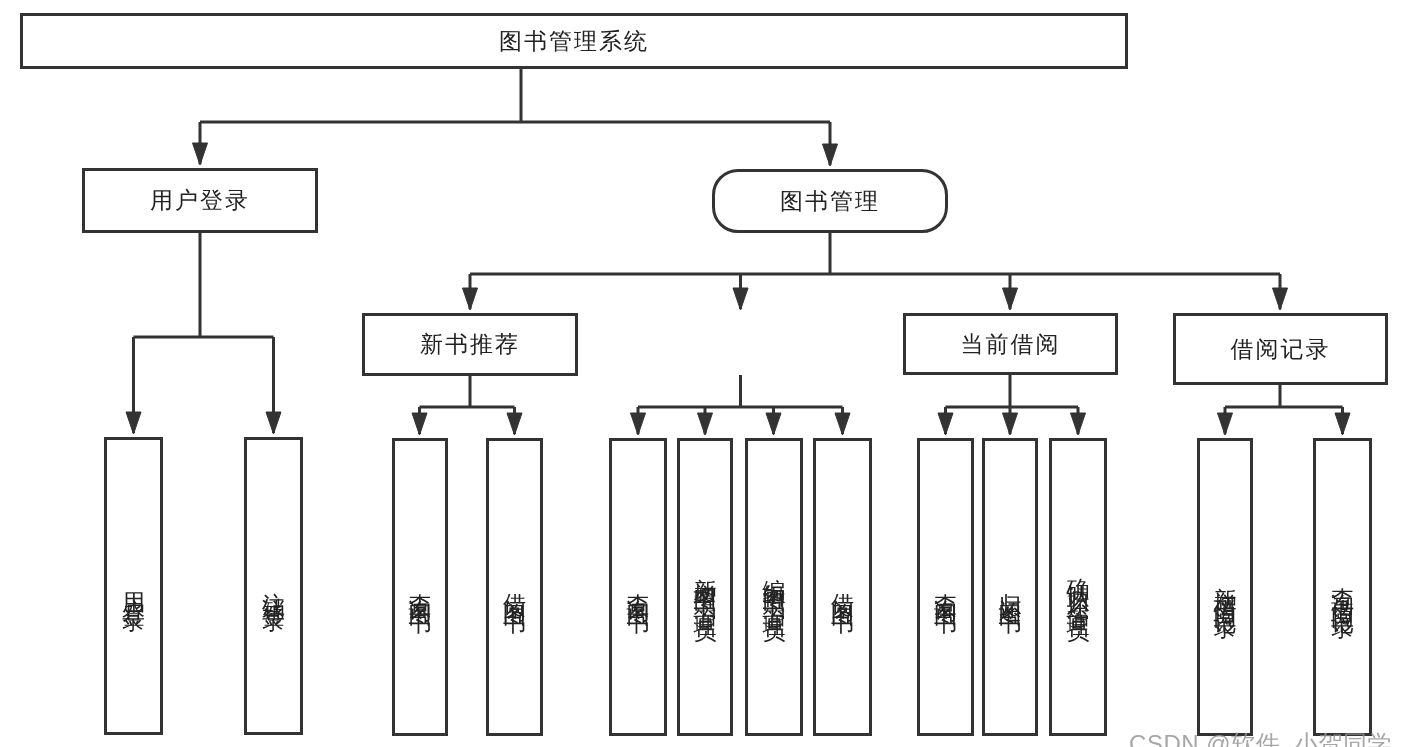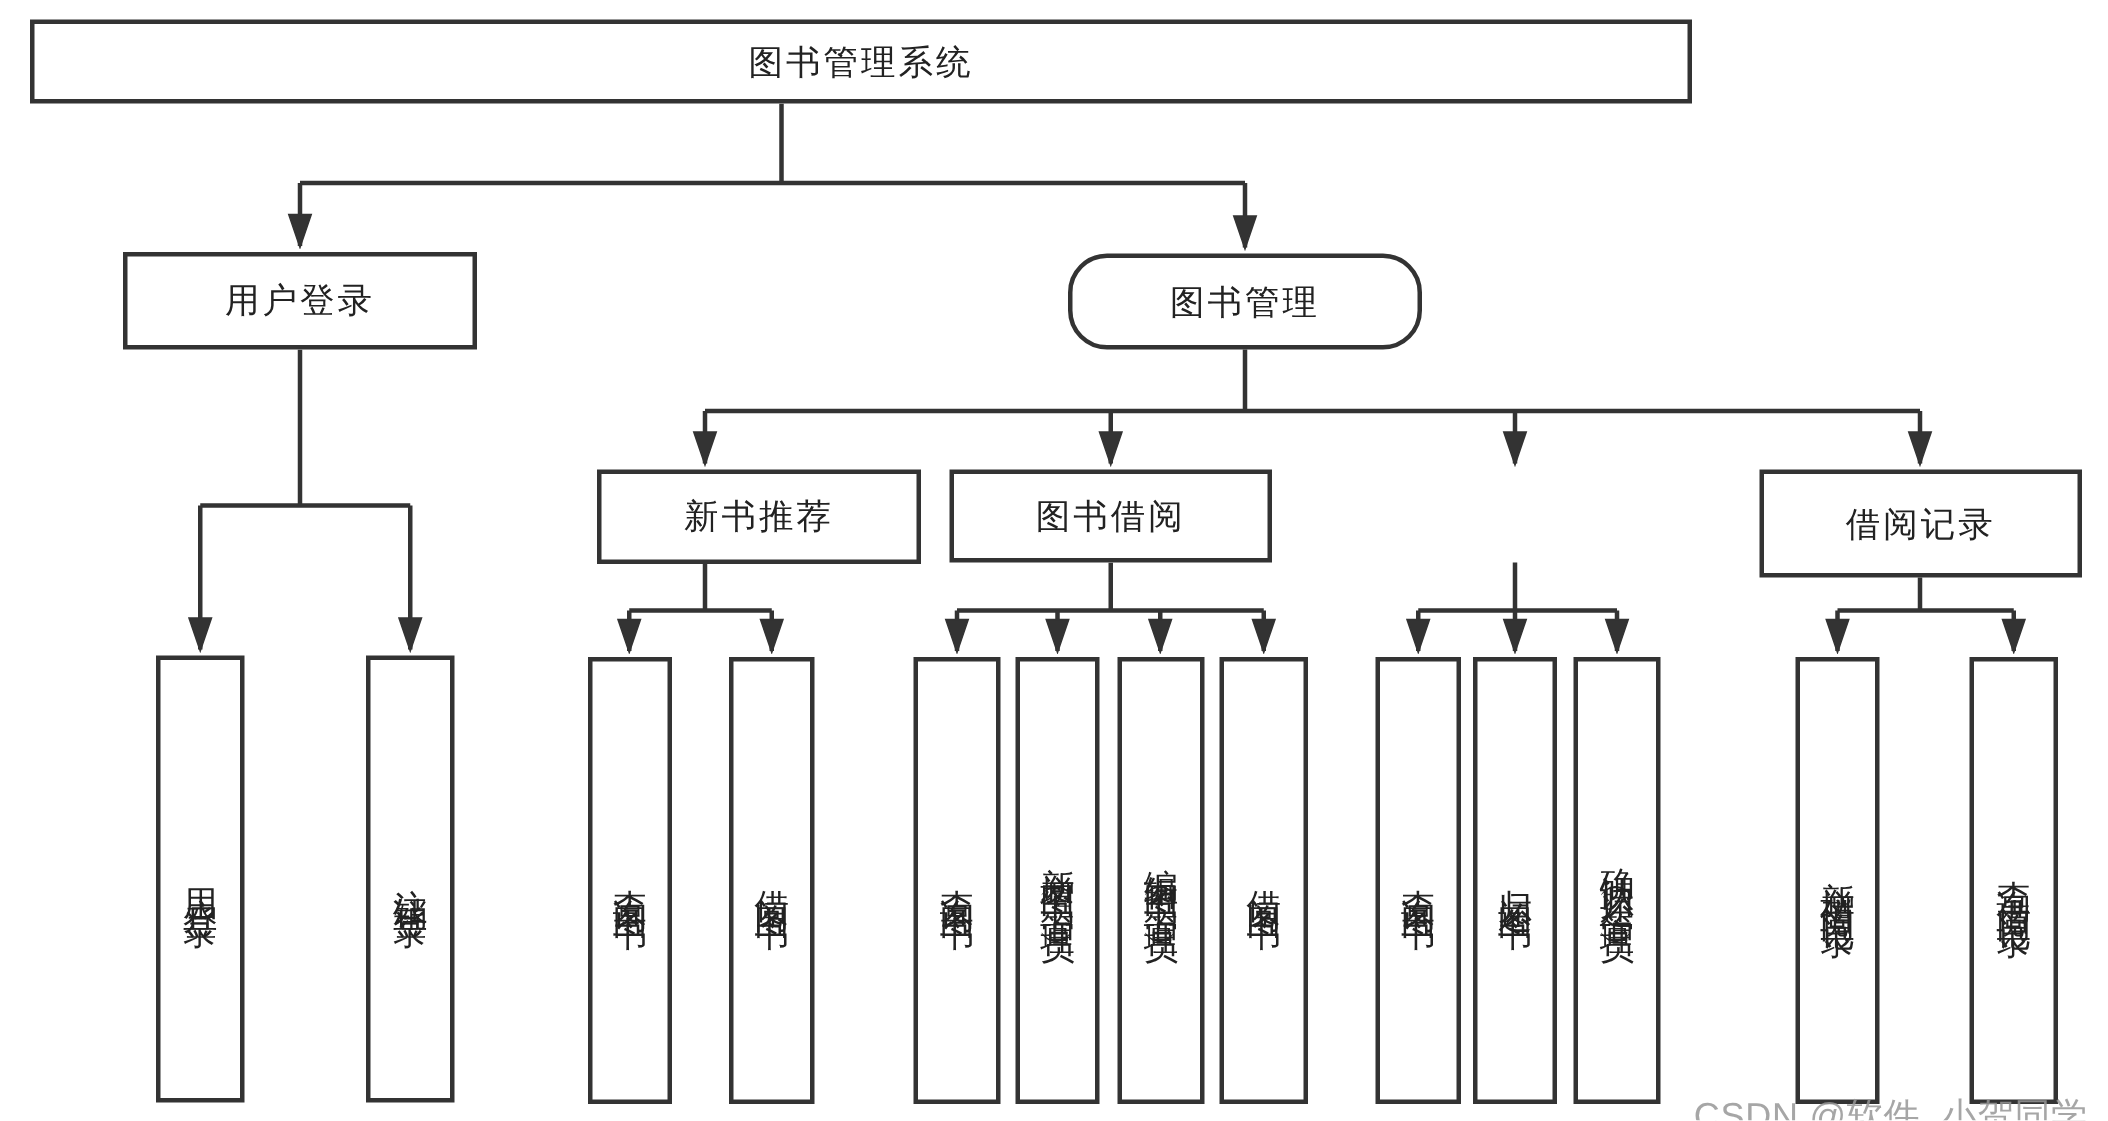--- a/index.html
+++ b/index.html
@@ -42,21 +42,21 @@
     writing-mode: vertical-rl;
     text-orientation: mixed;
     letter-spacing: 6px;
     line-height: 1;
     white-space: nowrap;
   }
   
   .n-root   { left: 20px;  top: 13px;  width: 1108px; height: 56px; }
   .n-login  { left: 82px;  top: 168px; width: 236px;  height: 65px; }
   .n-mgmt   { left: 712px; top: 169px; width: 236px;  height: 64px; border-radius: 26px; }
-  .n-rec    { left: 362px; top: 313px; width: 216px;  height: 63px; margin-left: 36px; }
+  .n-rec    { left: 362px; top: 313px; width: 216px;  height: 63px; }
   .n-borrow { left: 633px; top: 313px; width: 215px;  height: 62px; }
   .n-cur    { left: 903px; top: 313px; width: 215px;  height: 62px; }
   .n-recs   { left: 1173px;top: 313px; width: 215px;  height: 72px; }
   .lf-1  { left: 104px;  top: 437px; width: 59px; height: 298px; }
   .lf-2  { left: 244px;  top: 437px; width: 59px; height: 298px; }
   .lf-3  { left: 392px;  top: 438px; width: 56px; height: 298px; }
   .lf-4  { left: 486px;  top: 438px; width: 57px; height: 298px; }
   .lf-5  { left: 609px;  top: 438px; width: 58px; height: 298px; }
   .lf-6  { left: 677px;  top: 438px; width: 56px; height: 298px; }
   .lf-7  { left: 745px;  top: 438px; width: 58px; height: 298px; }
@@ -140,22 +140,22 @@
   <div class="node h n-login">
     <span class="lbl">用户登录</span>
   </div>
   <div class="node h n-mgmt">
     <span class="lbl">图书管理</span>
   </div>
 
   <div class="node h n-rec">
     <span class="lbl">新书推荐</span>
   </div>
-  <div class="node h n-borrow">
-    <span class="lbl">图书借阅</span>
+  <div class="node h n-cur">
+    <span class="lbl">当前借阅</span>
   </div>
   <div class="node h n-recs">
     <span class="lbl">借阅记录</span>
   </div>
 
   <div class="node v lf-1">
     <span class="lbl">用户登录</span>
   </div>
   <div class="node v lf-2">
     <span class="lbl">注销登录</span>

